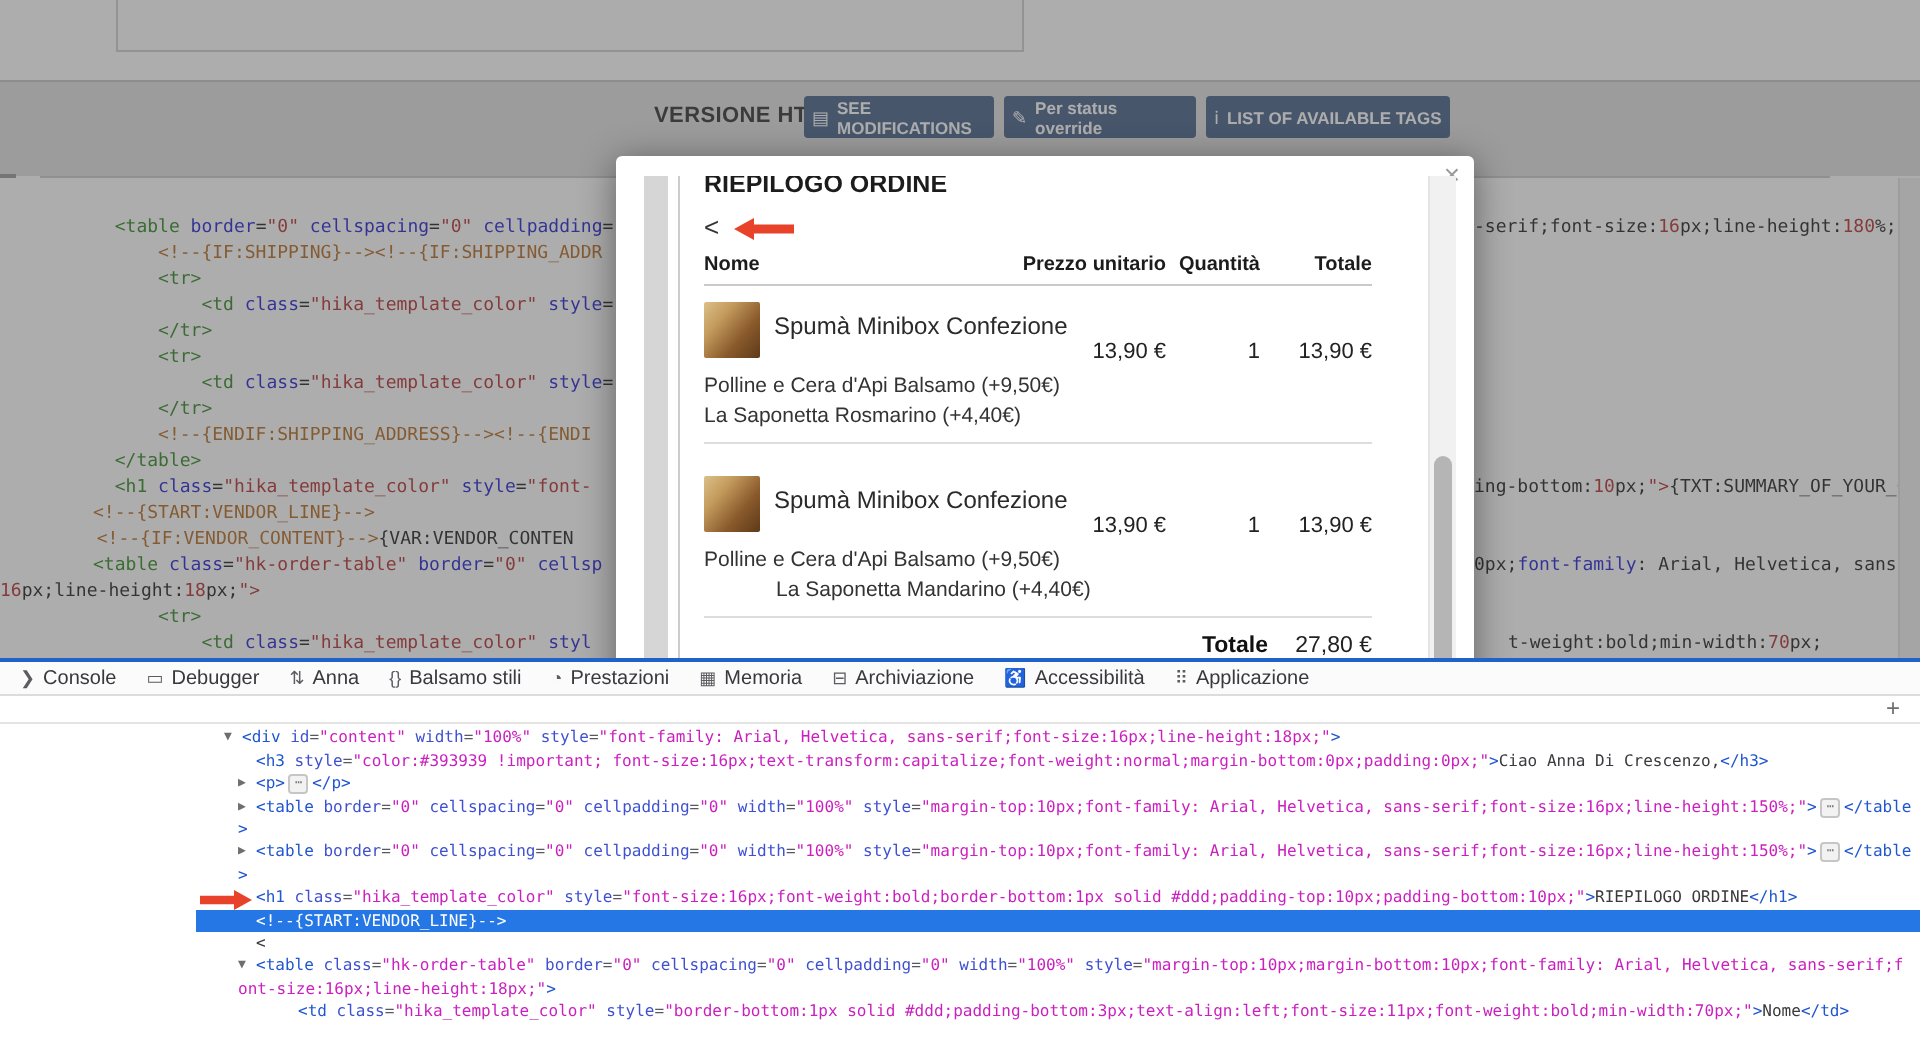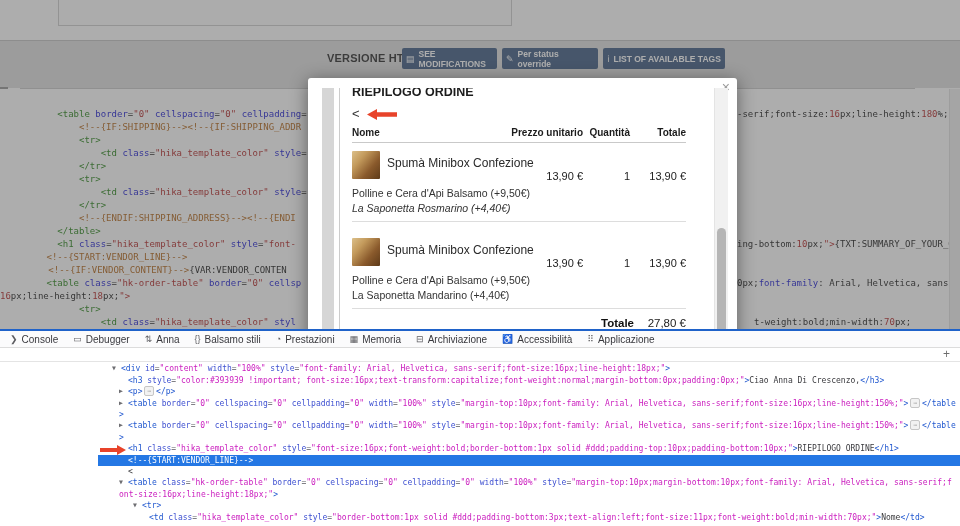--- a/index.html
+++ b/index.html
@@ -140,31 +140,31 @@
       <div class="hdr" style="right:0;">Totale</div>
       <div class="hline"></div>
       <div id="mrows">
           <div>
             <div class="thumb" style="top: 63px;"></div>
             <div class="pname" style="top: 68px;">Spumà Minibox Confezione</div>
             <div class="num" style="right: 103px; top: 82px;">13,90 €</div>
             <div class="num" style="right: 56px; top: 82px;">1</div>
             <div class="num" style="right: 0px; top: 82px;">13,90 €</div>
             <div class="opt" style="top: 99px;">Polline e Cera d'Api Balsamo (+9,50€)</div>
-            <div class="opt" style="top: 114px; font-style: italic;">La Saponetta Rosmarino (+4,40€)</div>
+            <div class="opt" style="top: 114px;">La Saponetta Rosmarino (+4,40€)</div>
             <div class="pdiv" style="top: 133px;"></div>
           </div>
           <div>
             <div class="thumb" style="top: 150px;"></div>
             <div class="pname" style="top: 155px;">Spumà Minibox Confezione</div>
             <div class="num" style="right: 103px; top: 169px;">13,90 €</div>
             <div class="num" style="right: 56px; top: 169px;">1</div>
             <div class="num" style="right: 0px; top: 169px;">13,90 €</div>
             <div class="opt" style="top: 186px;">Polline e Cera d'Api Balsamo (+9,50€)</div>
-            <div class="opt" style="top: 201px;">La Saponetta Mandarino (+4,40€)</div>
+            <div class="opt" style="top: 201px; margin-left: 36px;">La Saponetta Mandarino (+4,40€)</div>
             <div class="pdiv" style="top: 220px;"></div>
           </div>
         </div>
       <div class="totlabel" style="right:52px;top:229px;">Totale</div>
       <div class="totval" style="right:0;top:229px;">27,80 €</div>
     </div>
   </div>
 
   <div id="devtools">
     <div class="dt-topline"></div>
@@ -213,21 +213,20 @@
         <div class="dtrow" style="padding-left: 14px;"><span class="arw">▼</span><span class="t">&lt;td&gt;</span></div>
         <div class="dtrow" style="padding-left: 14px;"><span class="arw">▼</span><span class="t">&lt;div</span><span class="a"> id</span><span class="p">=</span><span class="v">"content"</span><span class="a"> width</span><span class="p">=</span><span class="v">"100%"</span><span class="a"> style</span><span class="p">=</span><span class="v">"font-family: Arial, Helvetica, sans-serif;font-size:16px;line-height:18px;"</span><span class="t">&gt;</span></div>
         <div class="dtrow" style="padding-left: 21px;"><span class="arw"></span><span class="t">&lt;h3</span><span class="a"> style</span><span class="p">=</span><span class="v">"color:#393939 !important; font-size:16px;text-transform:capitalize;font-weight:normal;margin-bottom:0px;padding:0px;"</span><span class="t">&gt;</span><span class="x">Ciao Anna Di Crescenzo,</span><span class="t">&lt;/h3&gt;</span></div>
         <div class="dtrow" style="padding-left: 21px;"><span class="arw">▶</span><span class="t">&lt;p&gt;</span><span class="pill">⋯</span><span class="t">&lt;/p&gt;</span></div>
         <div class="dtrow" style="padding-left: 21px;"><span class="arw">▶</span><span class="t">&lt;table</span><span class="a"> border</span><span class="p">=</span><span class="v">"0"</span><span class="a"> cellspacing</span><span class="p">=</span><span class="v">"0"</span><span class="a"> cellpadding</span><span class="p">=</span><span class="v">"0"</span><span class="a"> width</span><span class="p">=</span><span class="v">"100%"</span><span class="a"> style</span><span class="p">=</span><span class="v">"margin-top:10px;font-family: Arial, Helvetica, sans-serif;font-size:16px;line-height:150%;"</span><span class="t">&gt;</span><span class="pill">⋯</span><span class="t">&lt;/table&gt;</span></div>
         <div class="dtrow" style="padding-left: 21px;"><span class="arw">▶</span><span class="t">&lt;table</span><span class="a"> border</span><span class="p">=</span><span class="v">"0"</span><span class="a"> cellspacing</span><span class="p">=</span><span class="v">"0"</span><span class="a"> cellpadding</span><span class="p">=</span><span class="v">"0"</span><span class="a"> width</span><span class="p">=</span><span class="v">"100%"</span><span class="a"> style</span><span class="p">=</span><span class="v">"margin-top:10px;font-family: Arial, Helvetica, sans-serif;font-size:16px;line-height:150%;"</span><span class="t">&gt;</span><span class="pill">⋯</span><span class="t">&lt;/table&gt;</span></div>
         <div class="dtrow" style="padding-left: 21px;"><span class="arw"></span><span class="t">&lt;h1</span><span class="a"> class</span><span class="p">=</span><span class="v">"hika_template_color"</span><span class="a"> style</span><span class="p">=</span><span class="v">"font-size:16px;font-weight:bold;border-bottom:1px solid #ddd;padding-top:10px;padding-bottom:10px;"</span><span class="t">&gt;</span><span class="x">RIEPILOGO ORDINE</span><span class="t">&lt;/h1&gt;</span></div>
         <div class="dtrow selected" style="padding-left: 21px;"><span class="arw"></span><span class="c">&lt;!--{START:VENDOR_LINE}--&gt;</span></div>
         <div class="dtrow" style="padding-left: 21px;"><span class="arw"></span><span class="x">&lt;</span></div>
         <div class="dtrow" style="padding-left: 21px;"><span class="arw">▼</span><span class="t">&lt;table</span><span class="a"> class</span><span class="p">=</span><span class="v">"hk-order-table"</span><span class="a"> border</span><span class="p">=</span><span class="v">"0"</span><span class="a"> cellspacing</span><span class="p">=</span><span class="v">"0"</span><span class="a"> cellpadding</span><span class="p">=</span><span class="v">"0"</span><span class="a"> width</span><span class="p">=</span><span class="v">"100%"</span><span class="a"> style</span><span class="p">=</span><span class="v">"margin-top:10px;margin-bottom:10px;font-family: Arial, Helvetica, sans-serif;font-size:16px;line-height:18px;"</span><span class="t">&gt;</span></div>
-        <div class="dtrow" style="padding-left: 35px;"><span class="arw">▼</span><span class="t">&lt;tr&gt;</span></div>
         <div class="dtrow" style="padding-left: 42px;"><span class="arw"></span><span class="t">&lt;td</span><span class="a"> class</span><span class="p">=</span><span class="v">"hika_template_color"</span><span class="a"> style</span><span class="p">=</span><span class="v">"border-bottom:1px solid #ddd;padding-bottom:3px;text-align:left;font-size:11px;font-weight:bold;min-width:70px;"</span><span class="t">&gt;</span><span class="x">Nome</span><span class="t">&lt;/td&gt;</span></div>
       </div>
     <svg class="arrow-red" style="left:100px;top:116px;position:absolute;z-index:6;" width="26" height="10" viewBox="0 0 26 10">
         <polygon points="26,5 17,0 17,2.9 0,2.9 0,7.1 17,7.1 17,10"></polygon>
       </svg>
   </div>
 
 </div>
 
 </body></html>

